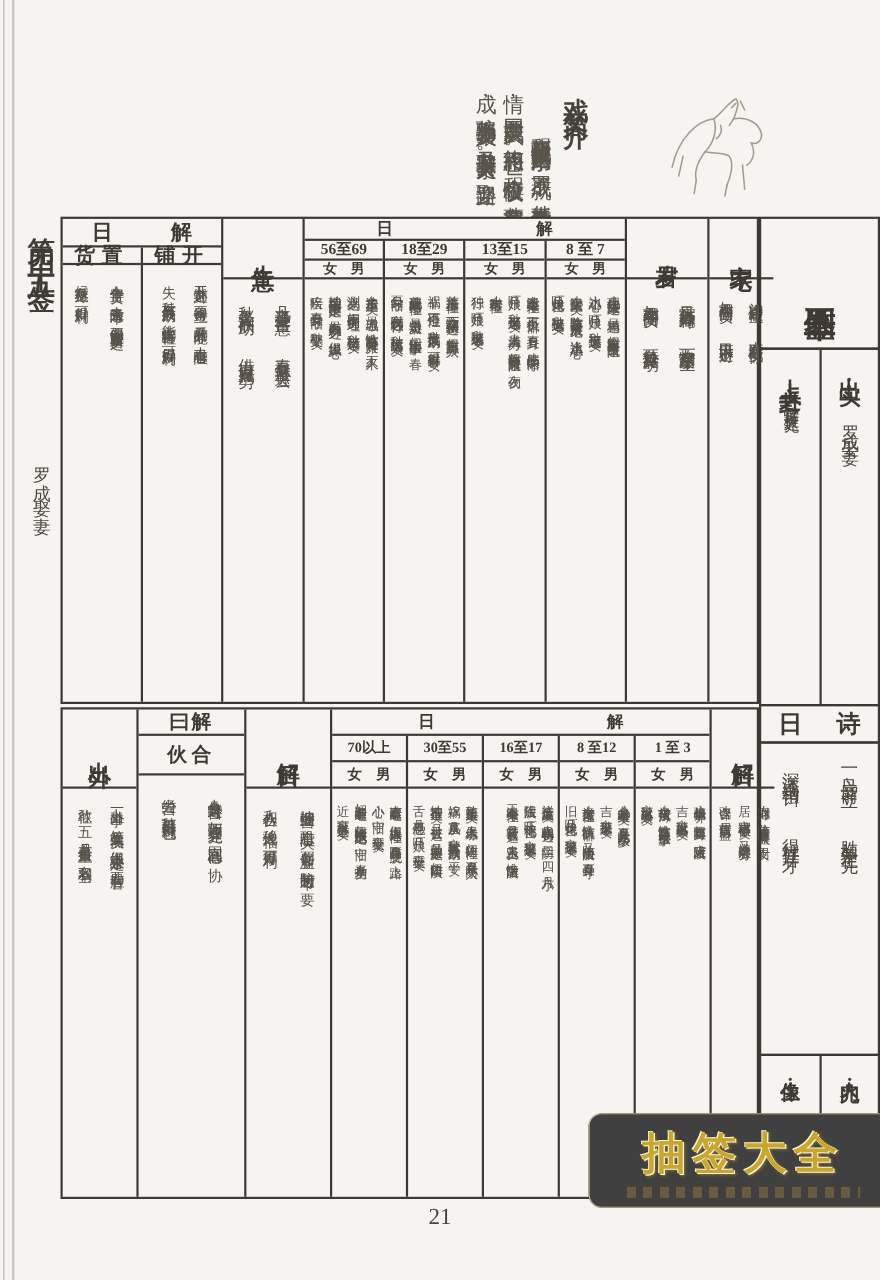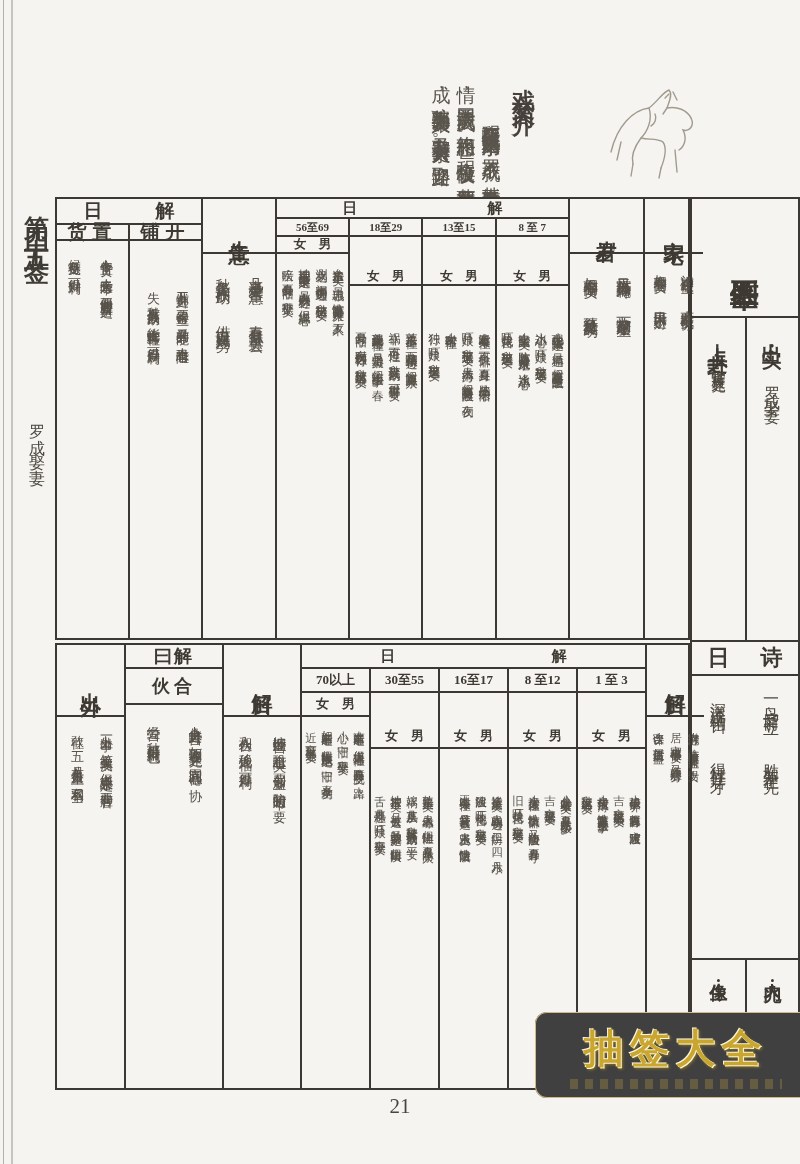--- a/index.html
+++ b/index.html
@@ -38,34 +38,34 @@
   
   .tbl{border:2px solid var(--ink);display:flex;background:transparent;}
   .t1{left:55px;top:197px;width:635px;height:443px;}
   .t2{left:55px;top:643px;width:635px;height:447px;}
   .grp{display:flex;flex-direction:column;height:100%;}
   .grp + .grp{border-left:2px solid var(--ink);}
   .strip{display:flex;justify-content:space-around;align-items:center;
     font-weight:bold;color:var(--hdr);border-bottom:2px solid var(--ink);}
   .colrow{display:flex;flex:1;min-height:0;}
   .subcol{display:flex;flex-direction:column;flex:1;min-width:0;}
-  .subcol + .subcol{border-left:2px solid var(--ink);gap:32px;}
+  .subcol + .subcol{border-left:2px solid var(--ink);}
   .lbl{display:flex;justify-content:center;align-items:center;font-weight:bold;
     color:var(--hdr);border-bottom:2px solid var(--ink);flex:none;}
   .vlbl{writing-mode:vertical-rl;text-orientation:upright;font-weight:bold;color:var(--hdr);}
   .bodycell{flex:1;min-height:0;}
   .bodycell .vtext{width:100%;height:100%;}
   
   .t1 .strip-big{height:26px;font-size:19px;}
   .t1 .lbl-h{height:16px;font-size:19px;letter-spacing:6px;}
   .t1 .hdr-v{height:55px;border-bottom:2px solid var(--ink);display:flex;
     justify-content:center;align-items:center;}
   .t1 .hdr-v .vlbl{font-size:21px;letter-spacing:2px;}
   .t1 .strip-num{height:20px;font-size:15px;}
-  .t1 .range{height:18px;font-size:11px;letter-spacing:0;}
+  .t1 .range{height:18px;font-size:14px;letter-spacing:0;}
   .t1 .sex{height:17px;font-size:12.5px;font-weight:bold;}
   .txt-goods{font-size:13px;line-height:32px;padding:8px 6px;letter-spacing:1px;}
   .txt-shop{font-size:13px;line-height:29px;padding:8px 4px;letter-spacing:1px;}
   .txt-biz{font-size:15px;line-height:33px;padding:12px 3px;letter-spacing:2px;}
   .txt-num1{font-size:12px;line-height:16.8px;padding:5px 2px;letter-spacing:1px;}
   .txt-year{font-size:15px;line-height:33px;padding:12px 3px;letter-spacing:1px;}
   .txt-home{font-size:13.5px;line-height:27px;padding:10px 2px;letter-spacing:1px;}
   
   .t2 .hdr-v{height:72px;border-bottom:2px solid var(--ink);display:flex;
     justify-content:center;align-items:center;}

